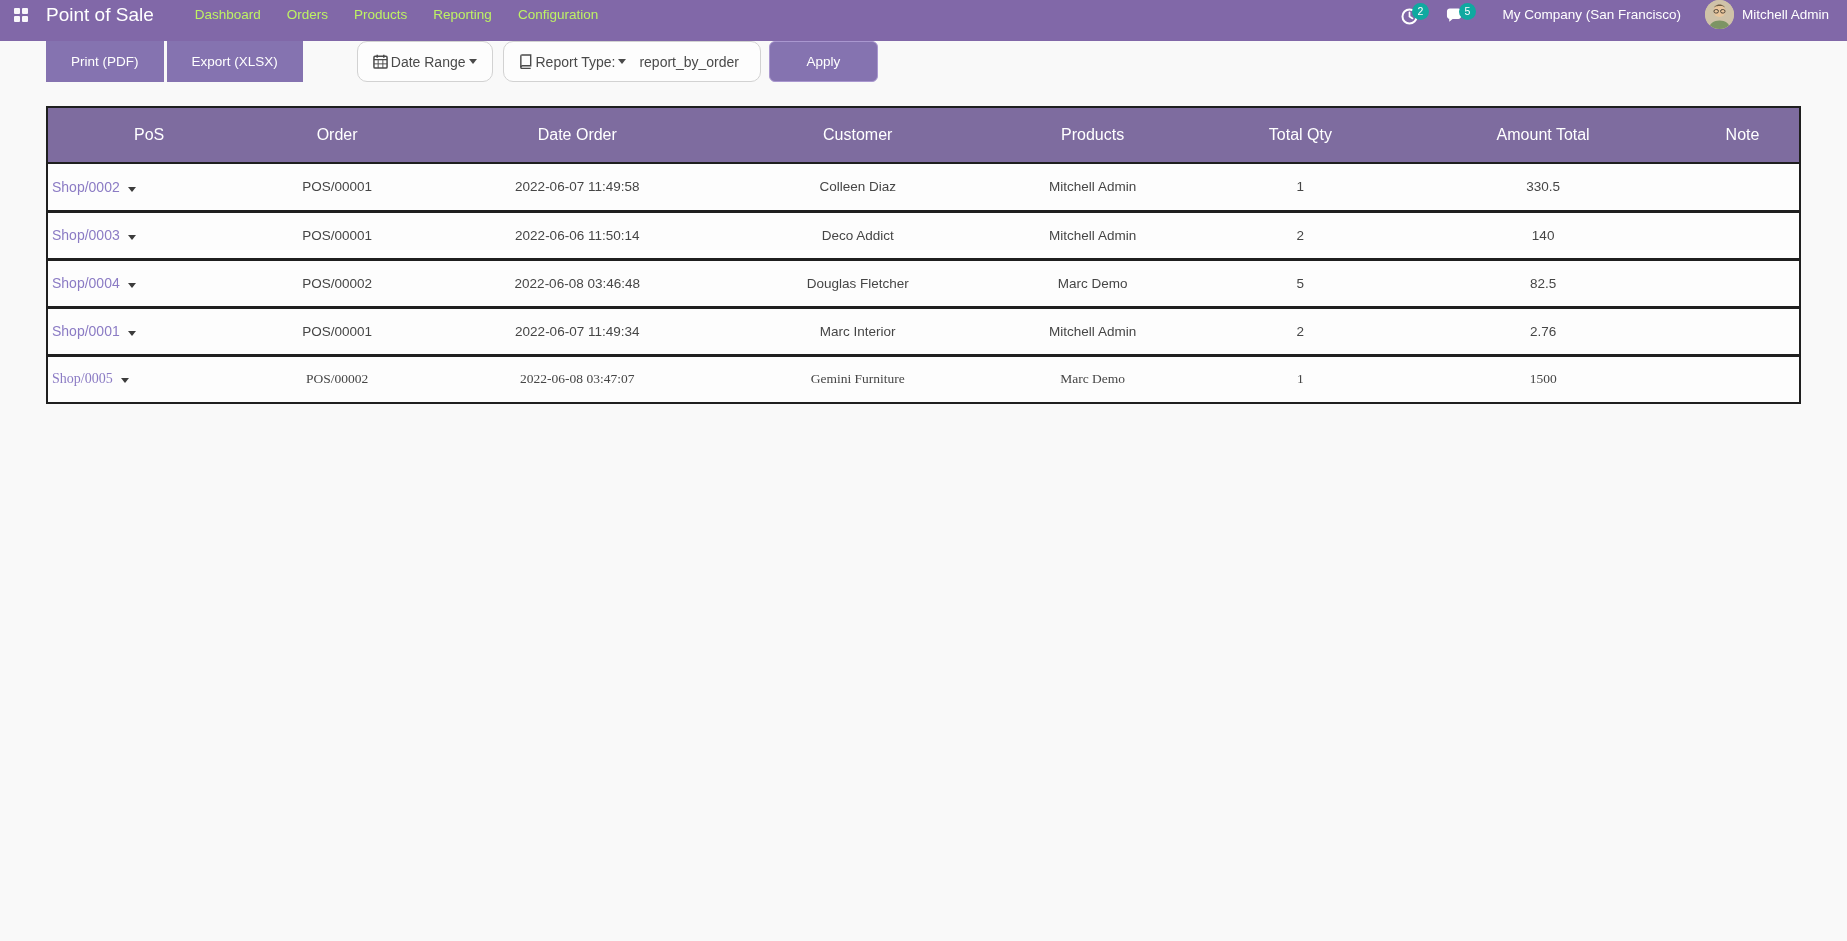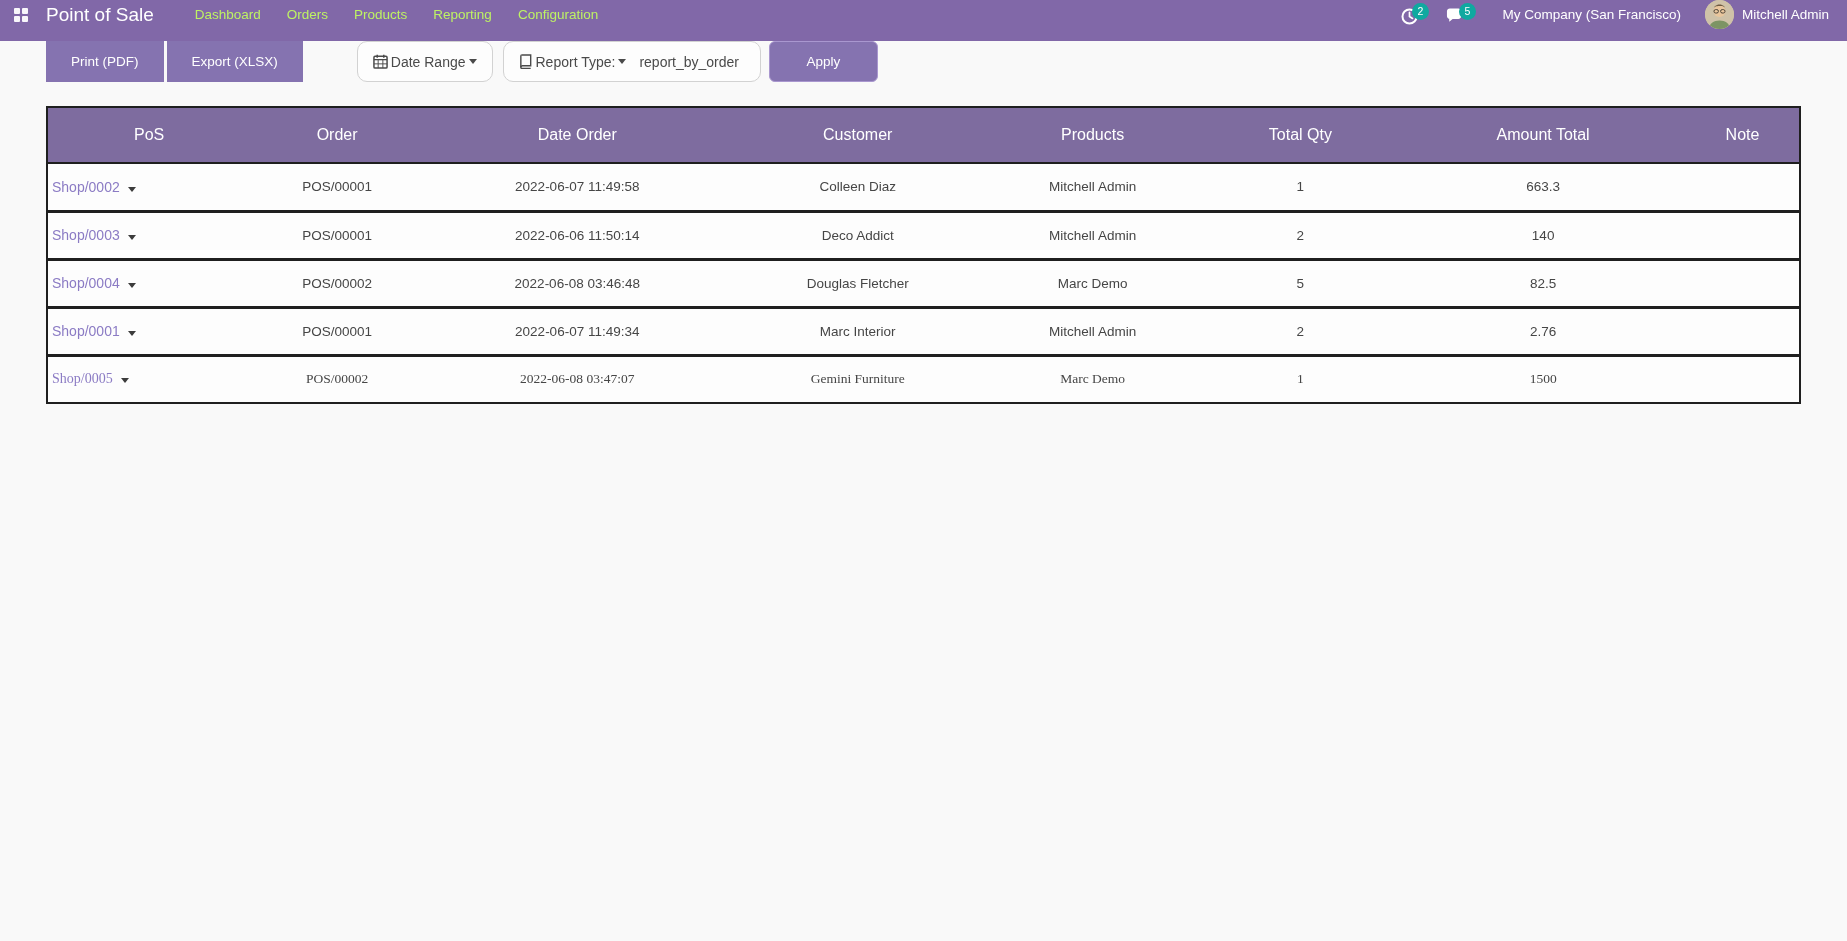--- a/index.html
+++ b/index.html
@@ -240,21 +240,21 @@
       </tr>
     </thead>
     <tbody>
         <tr>
           <td class="pos-cell"><a href="#" class="pos-link">Shop/0002</a><span class="caret"></span></td>
           <td>POS/00001</td>
           <td>2022-06-07 11:49:58</td>
           <td>Colleen Diaz</td>
           <td>Mitchell Admin</td>
           <td>1</td>
-          <td>663.3</td>
+          <td>330.5</td>
           <td></td>
         </tr>
         <tr>
           <td class="pos-cell"><a href="#" class="pos-link">Shop/0003</a><span class="caret"></span></td>
           <td>POS/00001</td>
           <td>2022-06-06 11:50:14</td>
           <td>Deco Addict</td>
           <td>Mitchell Admin</td>
           <td>2</td>
           <td>140</td>

